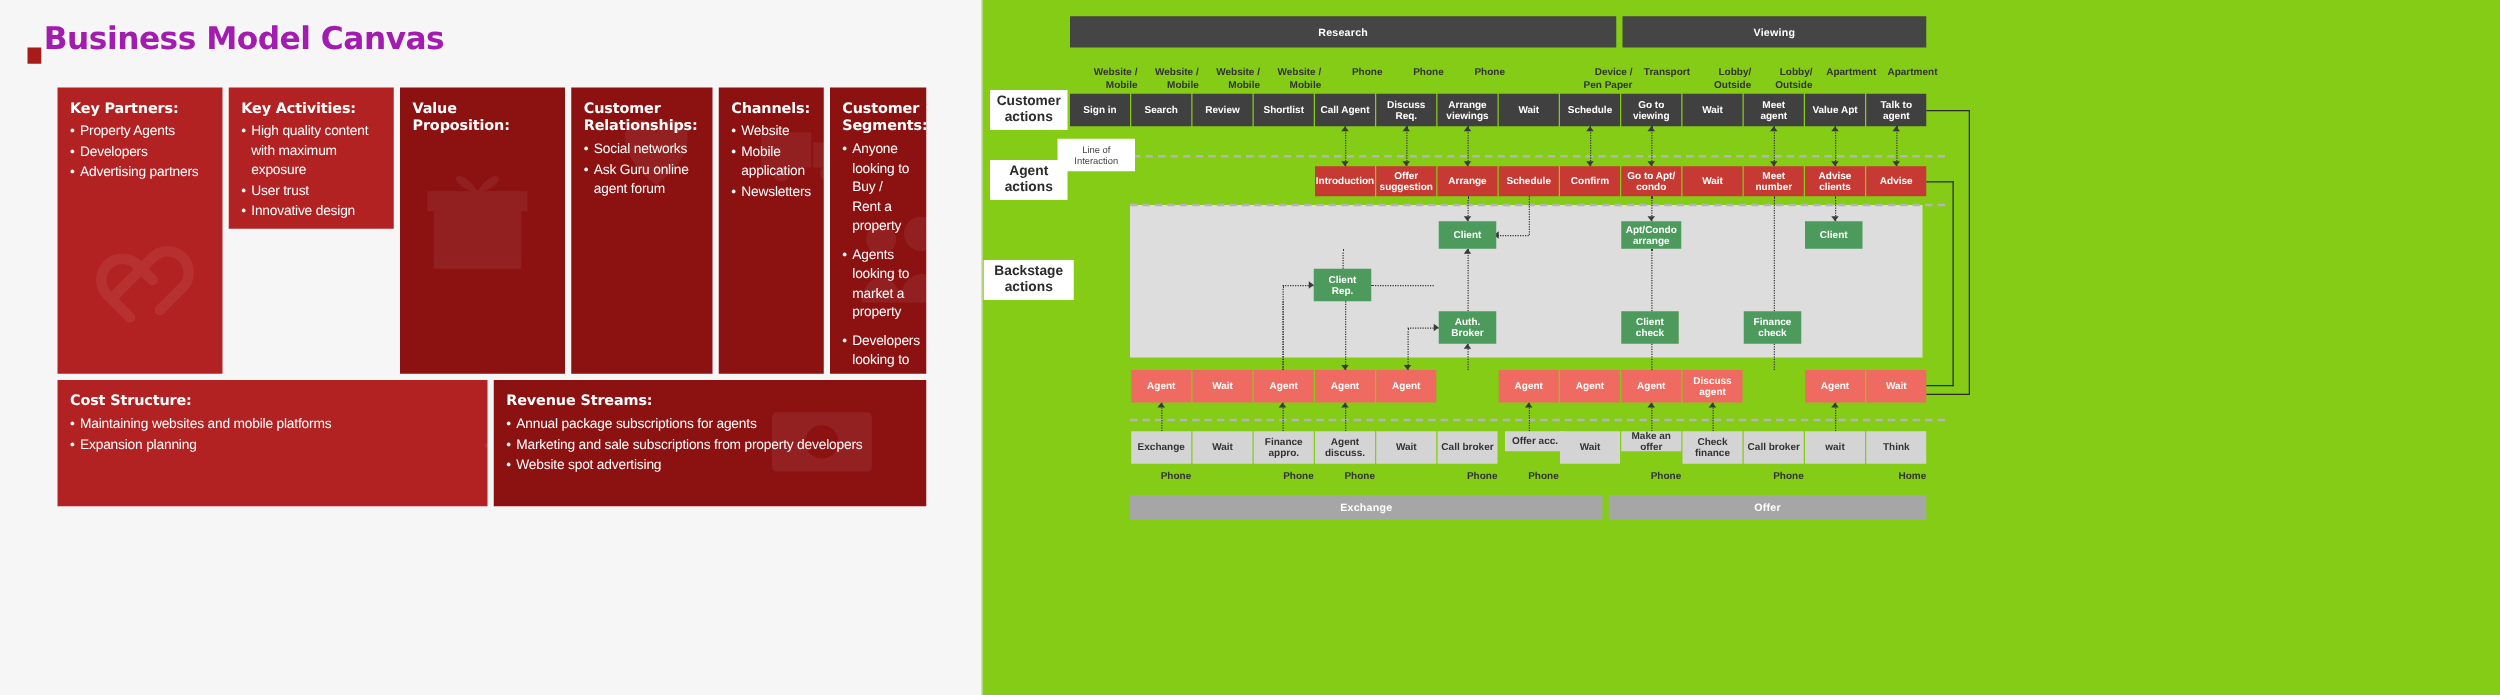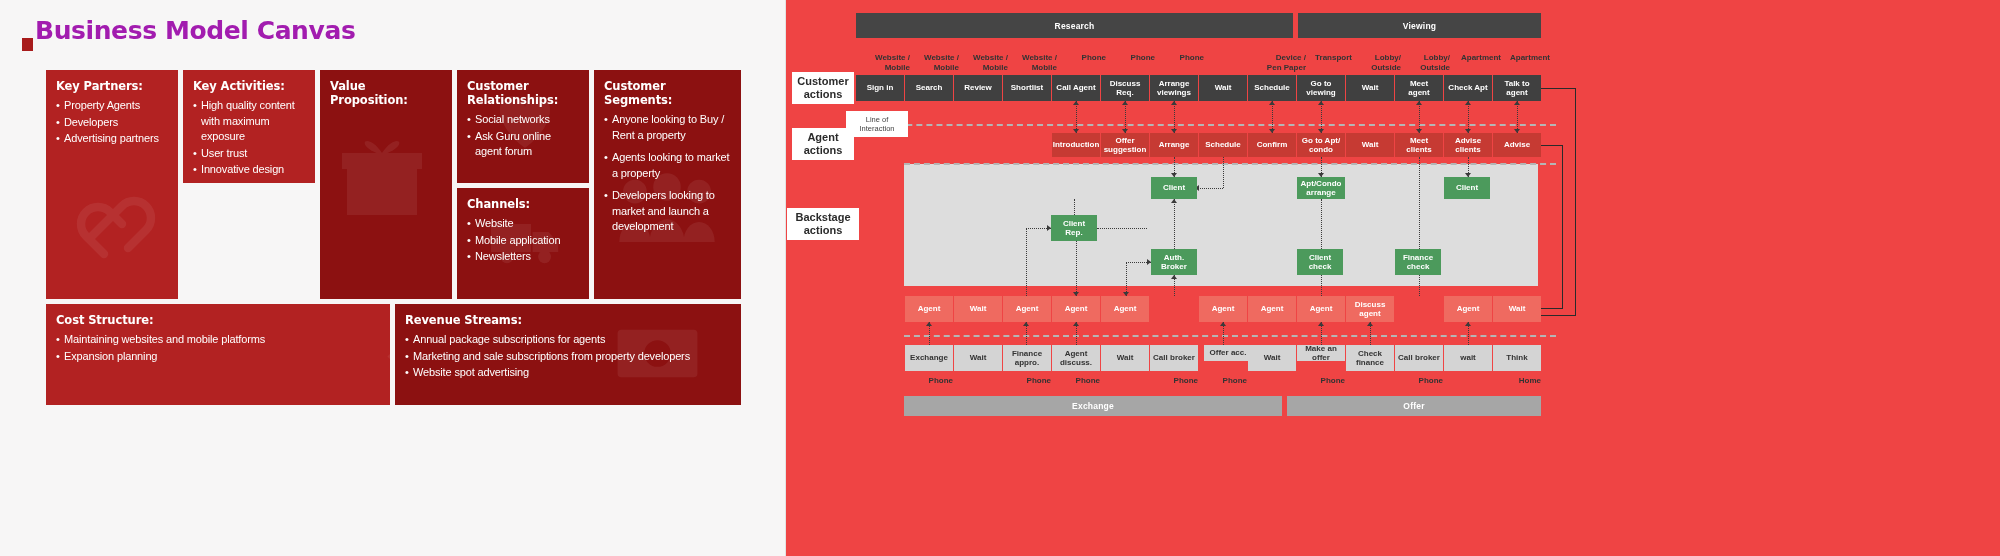--- a/index.html
+++ b/index.html
@@ -52,36 +52,36 @@
     letter-spacing:-0.15px;
   }
   .cell li:before { content:"\2022"; position:absolute; left:0; top:0; }
   .cell li.spaced { margin-bottom:7px; }
 
   .col-kp { flex:0 0 132px; }
   .col-ka { flex:0 0 132px; display:flex; flex-direction:column; gap:5px; }
   .ka-top { flex:0 0 113px; }
   .ka-bot { flex:1 1 auto; }
   .col-vp { flex:0 0 132px; }
-  .col-cr { flex:0 0 132px; display:flex; flex-direction:column; gap:5px; }
+  .col-cr { flex:0 0 132px; display:flex; flex-direction:row; gap:5px; }
   .cr-top { flex:0 0 113px; }
   .cr-bot { flex:1 1 auto; }
   .col-cs { flex:1 1 auto; }
 
   .cell-cost { flex:0 0 344px; }
   .cell-rev { flex:1 1 auto; }
 
   .wm { position:absolute; opacity:0.065; pointer-events:none; }
   .wm svg { display:block; }
 
   
   .sbp-pane {
     position:relative;
     width:1215px; height:556px;
-    background:#ef4444;
+    background:#84cc16;
     flex:0 0 1215px;
     border-left:1px solid #e3e3e3;
   }
   .sbp-inner { position:absolute; inset:0; }
 
   .phase-bar {
     position:absolute;
     background:#454545; color:#fff;
     font-size:8.5px; font-weight:bold;
     display:flex; align-items:center; justify-content:center;
@@ -432,21 +432,21 @@
         <span>viewing</span>
       </div>
       <div class="node dark" style="left:560px; top:75px; width:48px; height:26px;">
         <span>Wait</span>
       </div>
       <div class="node dark" style="left:609px; top:75px; width:48px; height:26px; flex-direction:column;">
         <span>Meet</span>
         <span>agent</span>
       </div>
       <div class="node dark" style="left:658px; top:75px; width:48px; height:26px;">
-        <span>Check Apt</span>
+        <span>Value Apt</span>
       </div>
       <div class="node dark" style="left:707px; top:75px; width:48px; height:26px; flex-direction:column;">
         <span>Talk to</span>
         <span>agent</span>
       </div>
 
       <div class="node red" style="left:266px; top:133px; width:48px; height:24px;">
         <span>Introduction</span>
       </div>
       <div class="node red" style="left:315px; top:133px; width:48px; height:24px; flex-direction:column;">
@@ -463,21 +463,21 @@
         <span>Confirm</span>
       </div>
       <div class="node red" style="left:511px; top:133px; width:48px; height:24px; flex-direction:column;">
         <span>Go to Apt/</span>
         <span>condo</span>
       </div>
       <div class="node red" style="left:560px; top:133px; width:48px; height:24px;">
         <span>Wait</span>
       </div>
       <div class="node red" style="left:609px; top:133px; width:48px; height:24px;">
-        <span>Meet clients</span>
+        <span>Meet number</span>
       </div>
       <div class="node red" style="left:658px; top:133px; width:48px; height:24px; flex-direction:column;">
         <span>Advise</span>
         <span>clients</span>
       </div>
       <div class="node red" style="left:707px; top:133px; width:48px; height:24px;">
         <span>Advise</span>
       </div>
 
       <div class="node green" style="left:365px; top:177px; width:46px; height:22px;">

